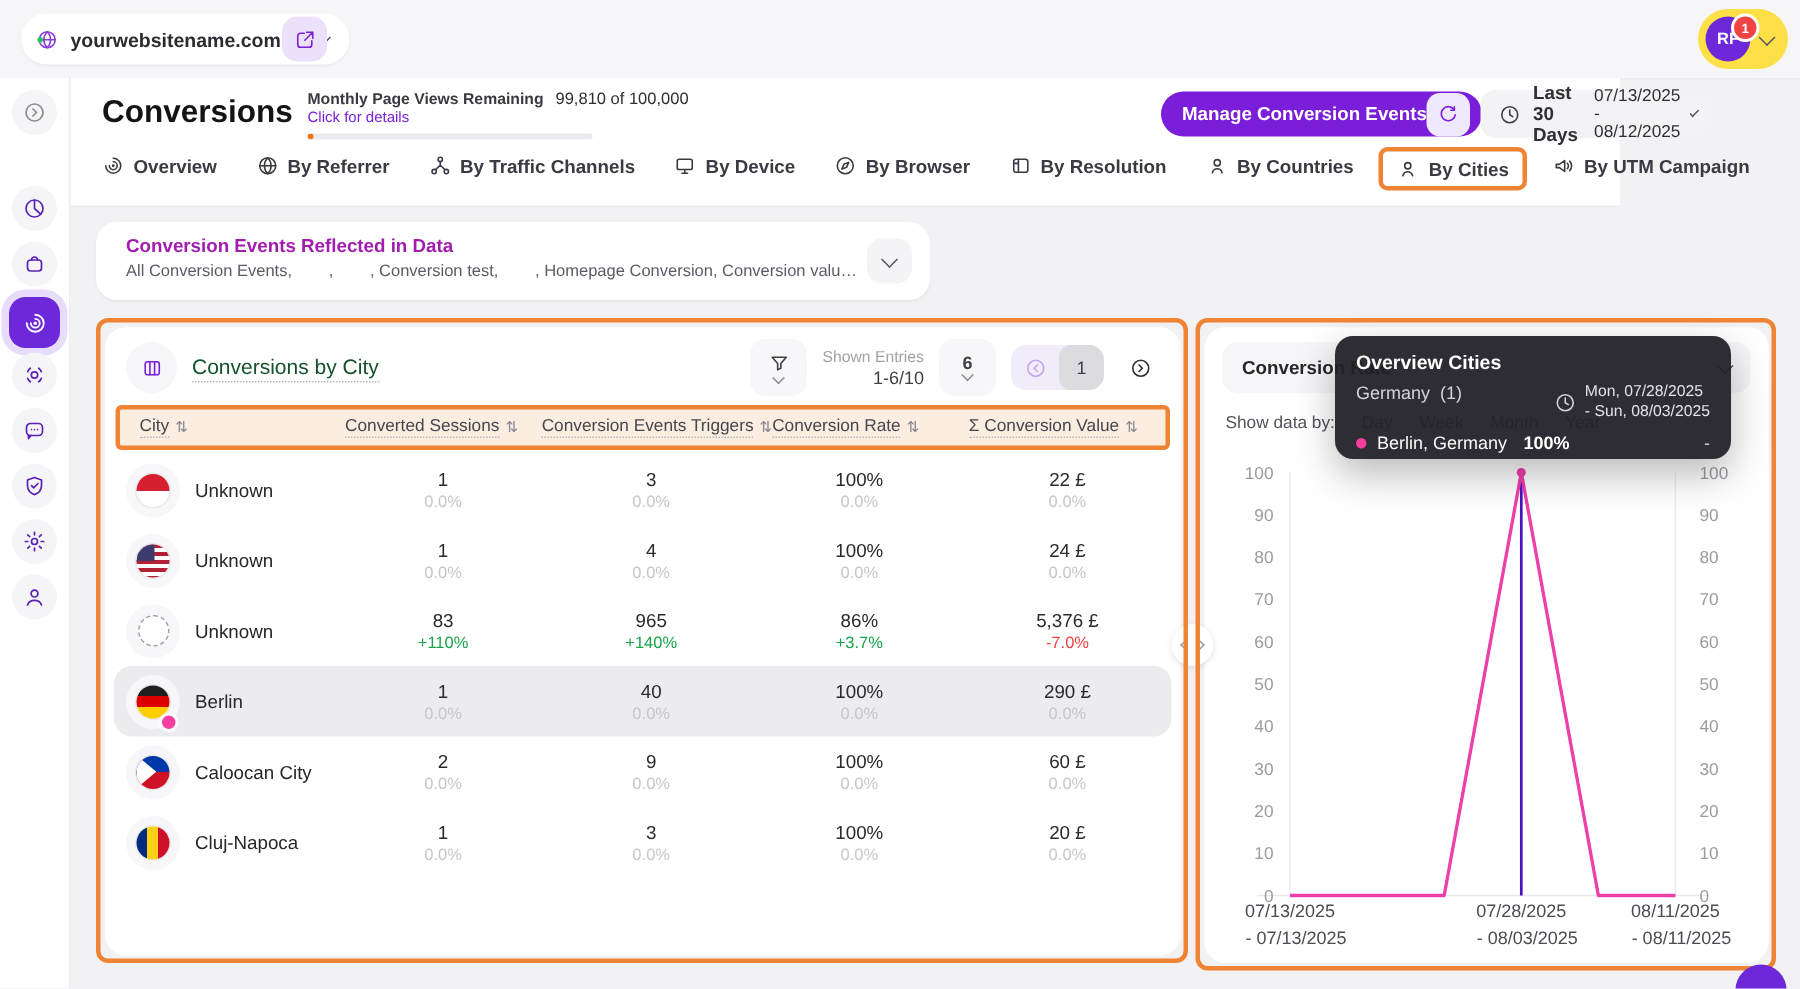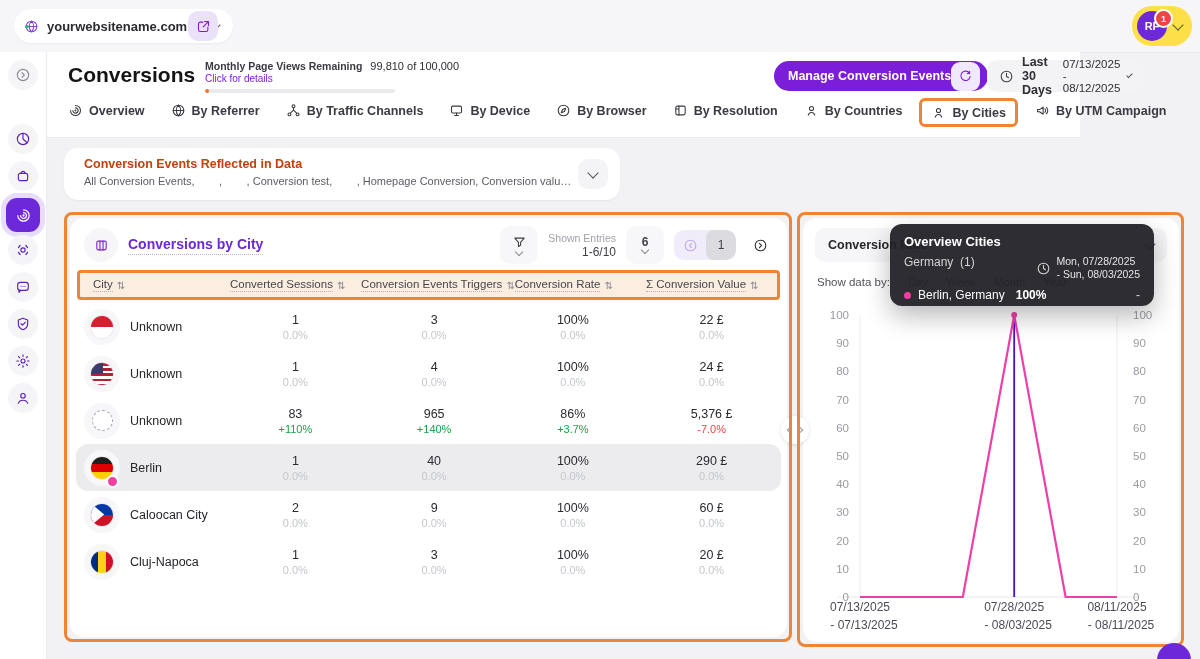--- a/index.html
+++ b/index.html
@@ -41,29 +41,29 @@
   .date-pill .preset{font-size:12.5px;font-weight:700}
   .date-pill .range{font-size:11.5px}
   .tabs{position:absolute;left:22px;top:46px;display:flex;align-items:flex-end;gap:26px}
   .tab{display:flex;align-items:center;gap:6px;padding:5px 0;cursor:pointer}
   .tab .tlabel{font-size:12.5px;font-weight:600;color:#3a3a42;white-space:nowrap}
   .tab .ticon{color:#3a3a42}
   .tab.annotated{border:3px solid #ee8434;border-radius:6px;padding:4px 9px;margin:-4px -9px}
   
   .filter-card{position:absolute;left:64px;top:148px;width:556px;height:52px;background:#fff;border-radius:14px;
                box-shadow:0 1px 2px rgba(16,16,24,.05)}
-  .fc-title{position:absolute;left:20px;top:9px;font-size:12.5px;font-weight:600;color:#c2410c}
+  .fc-title{position:absolute;left:20px;top:9px;font-size:12.5px;font-weight:600;color:#a21caf}
   .fc-sub{position:absolute;left:20px;top:27px;width:488px;font-size:11px;color:#5b5b66;white-space:nowrap;overflow:hidden;text-overflow:ellipsis}
   .fc-btn{position:absolute;right:12px;top:11px;width:30px;height:30px;border-radius:10px;background:#f4f4f6;
           display:flex;align-items:center;justify-content:center}
   
   .left-card{position:absolute;left:70px;top:218px;width:717px;height:419px;background:#fff;border-radius:14px}
   .lc-head{height:50px;display:flex;align-items:center;padding:2px 12px 0 14px}
   .icon-chip{width:34px;height:34px;border-radius:50%;background:#f6f6f8;display:flex;align-items:center;justify-content:center;color:#7a1ed9}
-  .lc-title{margin-left:10px;font-size:14px;font-weight:700;color:#6d28d9;border-bottom:1px dotted #b6b6bf;padding-bottom:2px}
+  .lc-title{margin-left:10px;font-size:14px;font-weight:400;color:#14532d;border-bottom:1px dotted #b6b6bf;padding-bottom:2px}
   .spacer{flex:1}
   .sq-btn{width:38px;height:38px;border-radius:10px;background:#f7f7f9;display:flex;flex-direction:column;align-items:center;justify-content:center;gap:2px;color:#3f3f46}
   .entries{margin:0 10px;text-align:right}
   .entries .e1{font-size:10.5px;color:#a1a1aa}
   .entries .e2{font-size:12px;color:#3f3f46;margin-top:1px}
   .size-num{font-size:12px;font-weight:600;color:#3f3f46;line-height:11px}
   .pager{display:flex;align-items:center;margin-left:10px}
   .pgroup{display:flex;background:#f1ecfa;border-radius:10px;overflow:hidden}
   .pprev{width:32px;height:30px;display:flex;align-items:center;justify-content:center;color:#bfa7ee}
   .pnum{width:30px;height:30px;border-radius:8px;background:#dbdbe0;display:flex;align-items:center;justify-content:center;font-size:12px;color:#3f3f46}

